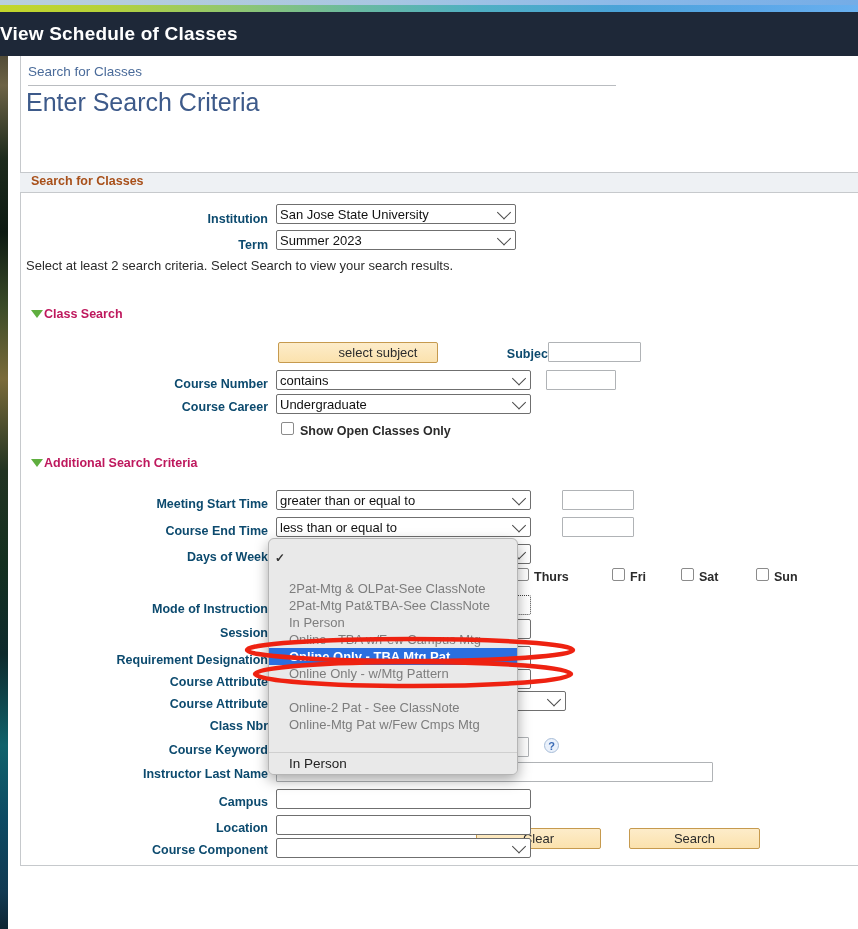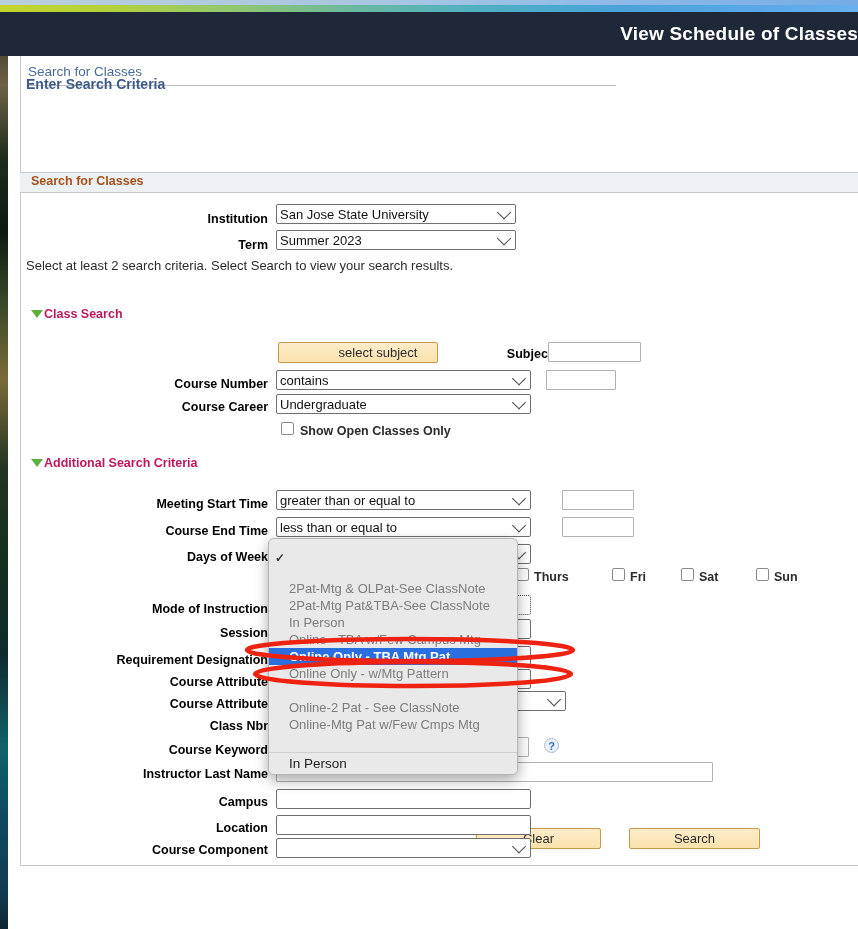--- a/index.html
+++ b/index.html
@@ -34,57 +34,57 @@
     position:absolute;left:0;top:5px;width:858px;height:7px;
     background:linear-gradient(90deg,#c3d62b 0%,#b6d239 12%,#8ec673 28%,#68b9a2 42%,#4fafc3 56%,#4aa3d8 72%,#5aa7e8 88%,#69b0ef 100%);
   }
   
   .header-bar{
     position:absolute;left:0;top:12px;width:858px;height:44px;
     background:#1e2838;z-index:3;
   }
   .header-title{
     position:absolute;left:0;top:0;width:858px;height:44px;
-    line-height:44px;text-align:right;
+    line-height:44px;text-align:left;
     color:#ffffff;font-size:19px;font-weight:bold;
     letter-spacing:.2px;
   }
   
   .page{
     position:absolute;left:8px;top:56px;width:850px;height:873px;
     background:#ffffff;z-index:2;
   }
   .content-frame{
     position:absolute;left:12px;top:0px;width:838px;height:810px;
     border-left:1px solid #c6c9cc;border-right:0;border-top:0;
     border-bottom:1px solid #c6c9cc;
     box-sizing:border-box;
   }
   .breadcrumb{
     position:absolute;left:20px;top:8px;width:588px;
     color:#4a6b9a;font-size:13.5px;
     padding-bottom:6px;border-bottom:1px solid #b9bcc0;
   }
   .page-title{
-    position:absolute;left:18px;top:20px;
-    color:#3d5a8a;font-size:14px;font-weight:bold;
+    position:absolute;left:18px;top:32px;
+    color:#3d5a8a;font-size:25px;font-weight:normal;
   }
   
   .sec-band{
     position:absolute;left:12px;top:116px;width:846px;height:21px;
     background:#eef1f4;border-top:1px solid #c6c9cc;border-bottom:1px solid #c6c9cc;
     box-sizing:border-box;
   }
   .sec-band-label{
     position:absolute;left:11px;top:2px;
     color:#a8501a;font-weight:bold;font-size:12.5px;
   }
   
   .lbl{
-    position:absolute;font-weight:bold;font-size:12.5px;color:#000000;
+    position:absolute;font-weight:bold;font-size:12.5px;color:#0c4a6e;
     text-align:right;white-space:nowrap;
   }
   .selwrap{position:absolute;box-sizing:border-box;}
   .selbox{
     position:absolute;left:0;top:0;width:100%;height:100%;
     background:#fff;border:1px solid #6f6f6f;border-radius:2px;
     box-sizing:border-box;
   }
   .seltext{
     position:absolute;left:4px;top:50%;transform:translateY(-50%);

